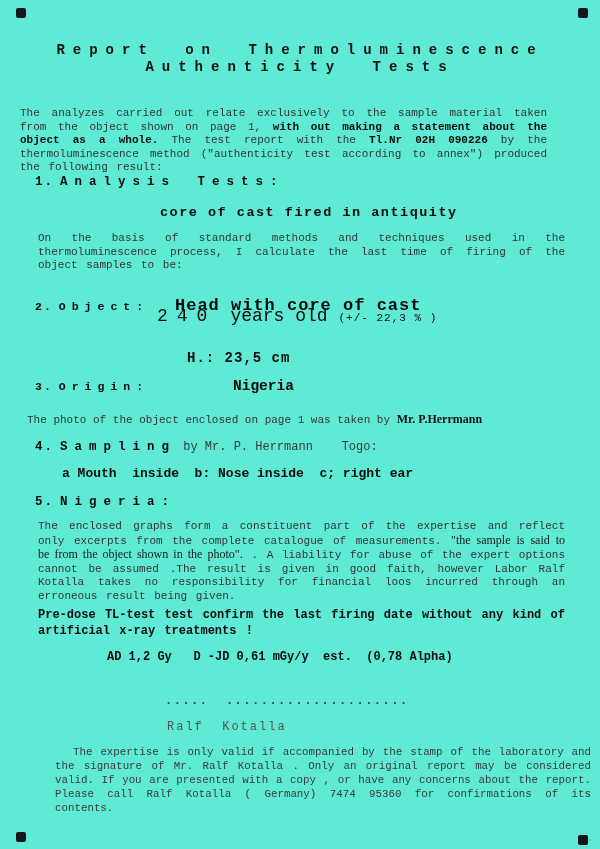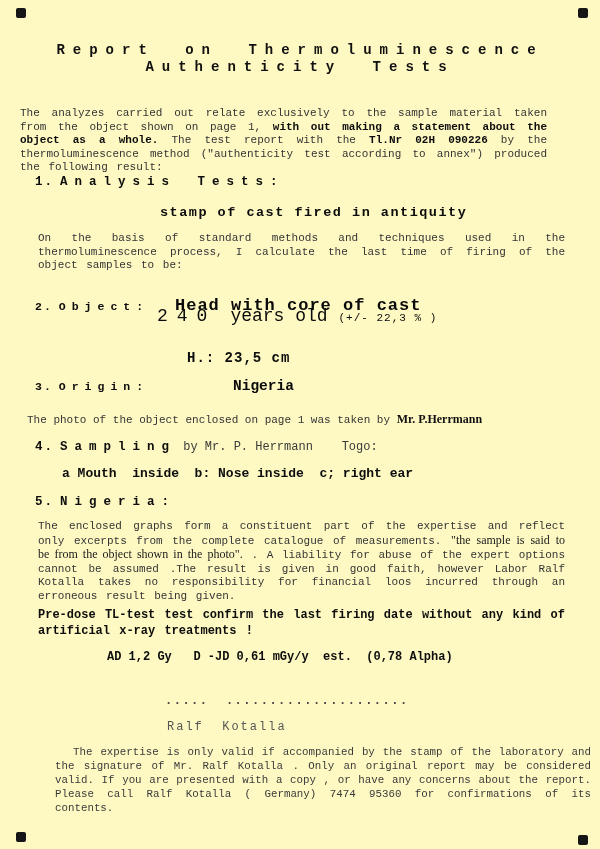--- a/index.html
+++ b/index.html
@@ -1,17 +1,17 @@
 <!DOCTYPE html>
 <html><head>
 <meta charset="utf-8">
 <style>
   html,body{margin:0;padding:0;background:#e8e8e8;}
   .page{
-    position:relative;width:600px;height:849px;background:#fef9c3;
+    position:relative;width:600px;height:849px;background:#5eead4;
     font-family:"Liberation Mono", monospace;color:#343434;overflow:hidden;
     margin:0 auto;
   }
   .blk{position:absolute;}
   .corner{position:absolute;width:10px;height:10px;background:#161616;border-radius:2px;}
   .title{left:0;top:42px;width:600px;text-align:center;font-weight:700;color:#111;
     font-size:14px;line-height:17px;letter-spacing:8px;word-spacing:14px;}
   .para{font-size:11px;line-height:13.6px;text-align:justify;word-spacing:2px;}
   .b{font-weight:700;color:#0d0d0d;}
   .serif{font-family:"Liberation Serif", serif;font-size:12px;color:#1a1a1a;}
@@ -50,21 +50,21 @@
   </div>
 
   <div class="blk para" style="left:20px;top:107px;width:527px;">
     <span>The analyzes carried out relate exclusively to the sample material taken from the object shown on page 1, </span><span class="b">with out making a statement about the object as a whole.</span><span>  The test report with the </span><span class="b">Tl.Nr 02H 090226</span><span> by the thermoluminescence method ("authenticity test according to annex") produced the following result:</span>
   </div>
 
   <div class="blk heading" style="left:35px;top:175px;">
     <span class="num">1.</span><span class="spaced">Analysis Tests:</span>
   </div>
 
-  <div class="blk center-line" style="left:160px;top:205px;font-size:13.5px;letter-spacing:1.5px;">stamp of cast fired in antiquity</div>
+  <div class="blk center-line" style="left:160px;top:205px;font-size:13.5px;letter-spacing:1.5px;">core of cast fired in antiquity</div>
 
   <div class="blk para" style="left:38px;top:232px;width:527px;">On the basis of standard methods and techniques used in the  thermoluminescence process, I calculate the last time of firing of the object samples to be:</div>
 
   <div class="blk age" style="left:157px;top:261px;">
     <span class="digits">240</span><span>years old</span>
     <span class="tol">(+/- 22,3 % )</span>
   </div>
 
   <div class="blk heading" style="left:35px;top:300px;font-size:11.5px;">
     <span class="num">2.</span><span class="spaced" style="letter-spacing:6px;">Object:</span>

